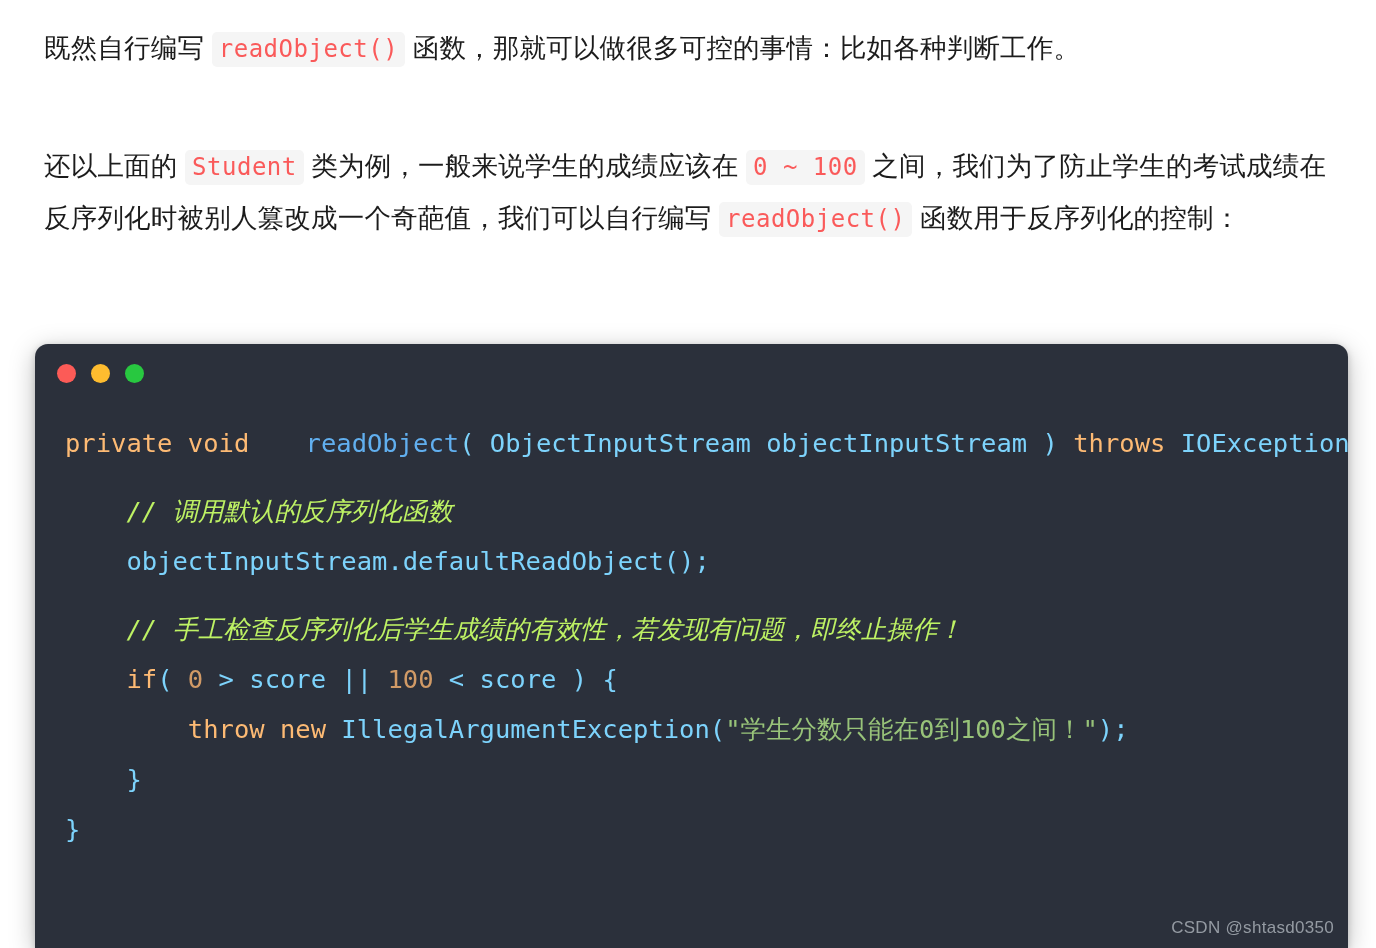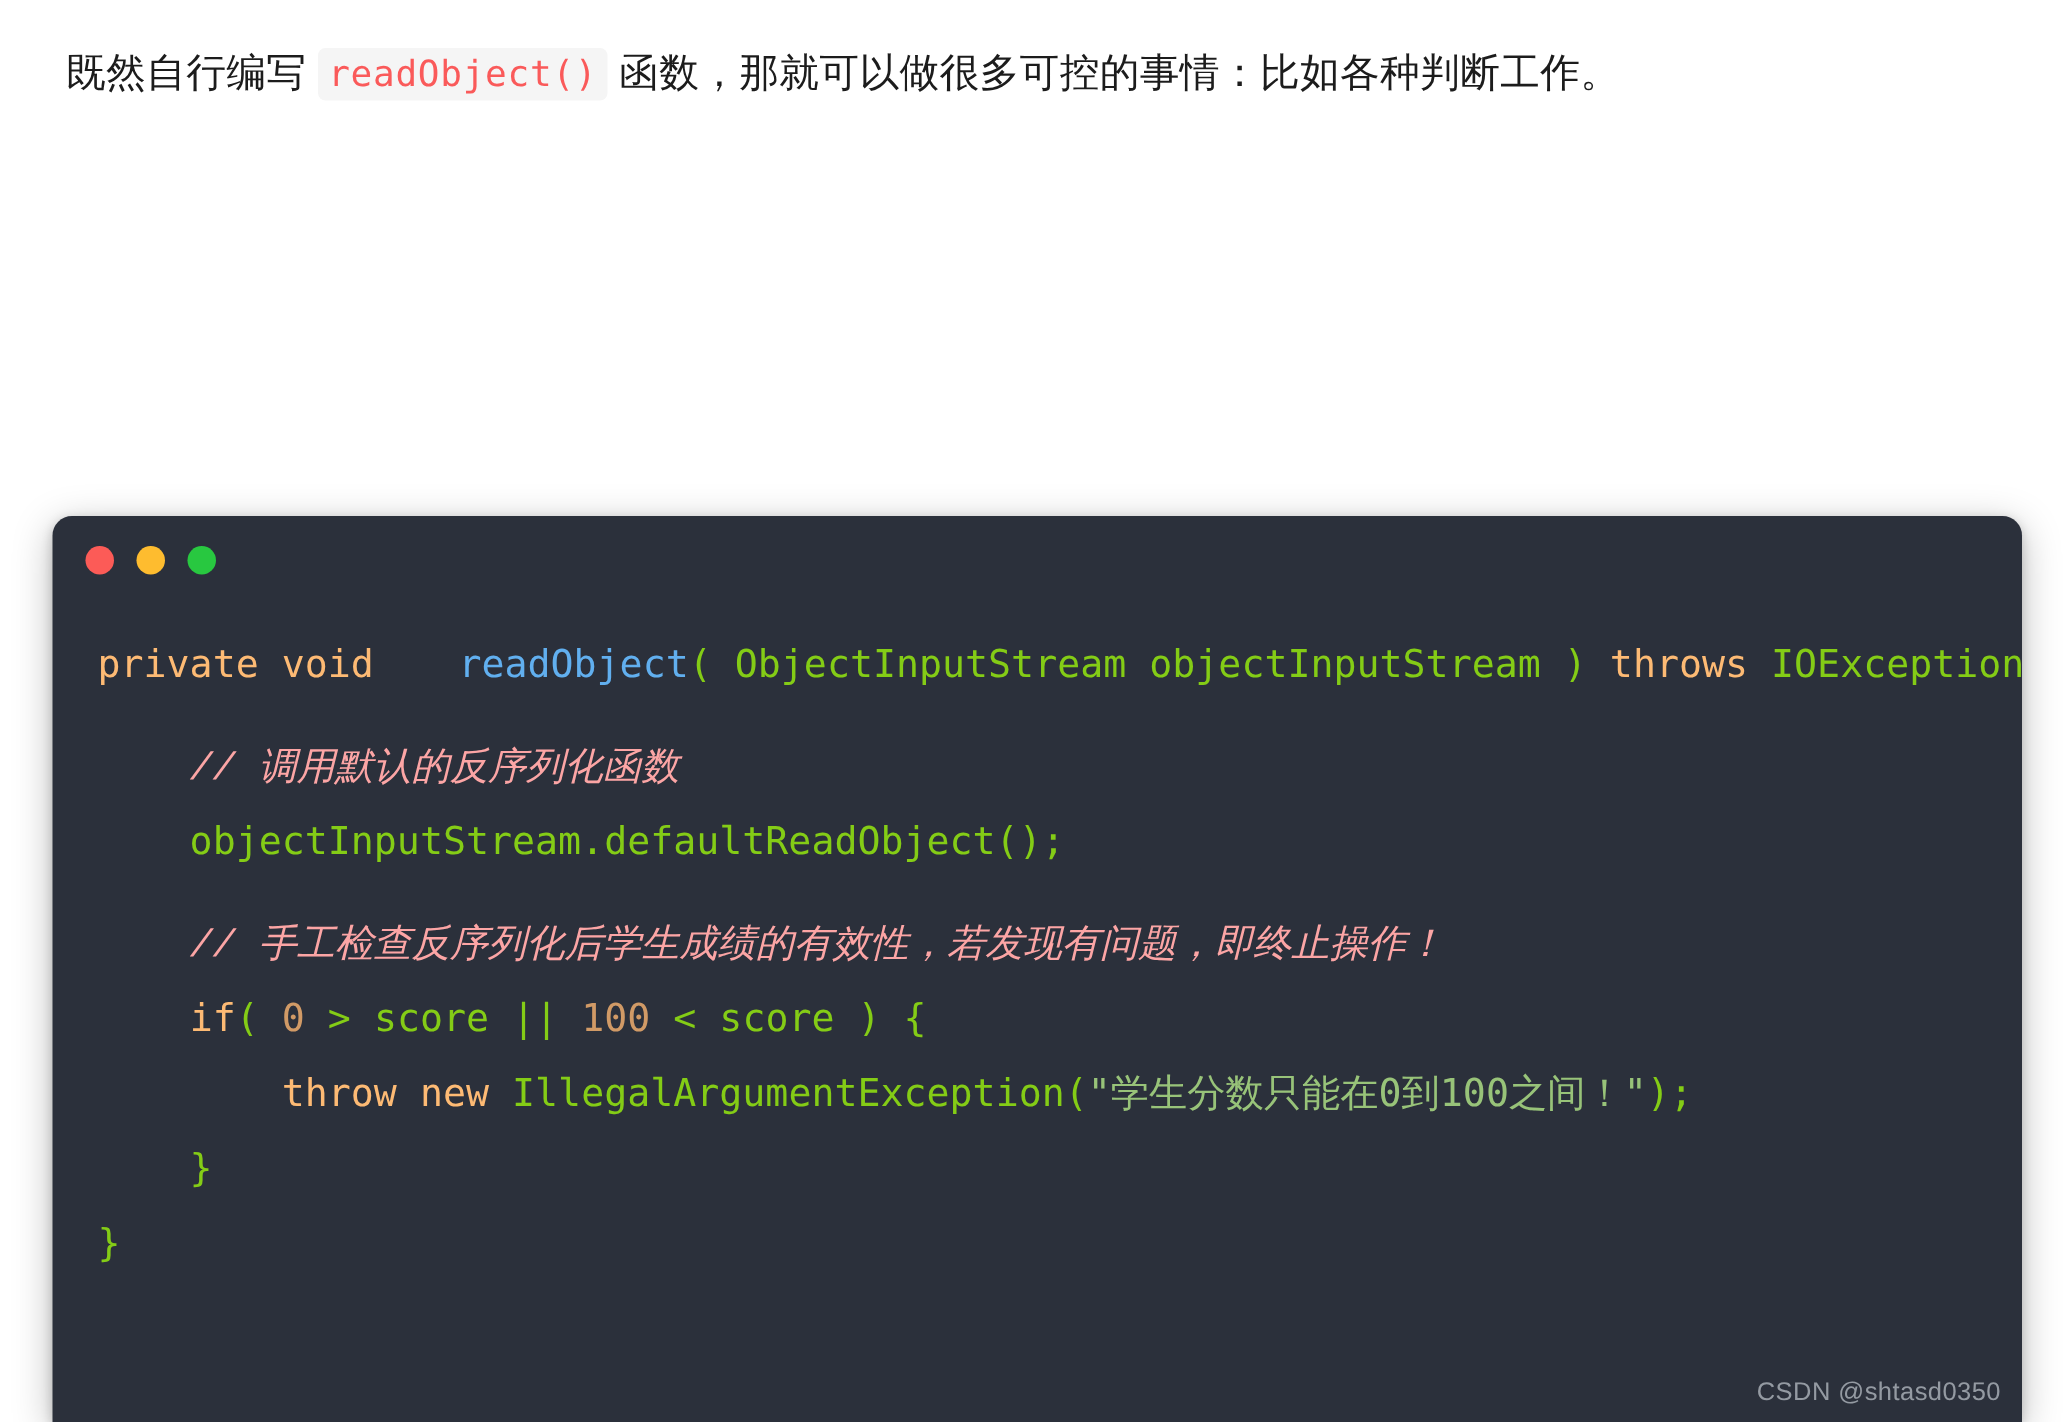--- a/index.html
+++ b/index.html
@@ -107,44 +107,45 @@
   .code-line {
     white-space: pre;
     padding-left: 30px;
     height: 50px;
     overflow: hidden;
   }
   .code-line.blank { height: 18px; }
 
   .tk-kw      { color: #fdba74; }
   .tk-fn      { color: #61afef; margin-left: 41px; }
-  .tk-plain   { color: #84cc16; }
+  .tk-plain   { color: #7dd3fc; }
   .tk-num     { color: #d19a66; }
   .tk-str     { color: #98c379; }
-  .tk-cmt     { color: #fca5a5; font-style: italic; font-family: Liberation Mono, monospace; }
+  .tk-cmt     { color: #bef264; font-style: italic; }
 
   .watermark {
     position: absolute;
     right: 14px;
     bottom: 10px;
     font-family: "Liberation Sans", "DejaVu Sans", sans-serif;
     font-size: 17px;
     color: #9aa0a8;
     letter-spacing: 0.3px;
     opacity: 0.95;
     white-space: nowrap;
   }
 </style>
 </head>
 <body>
 
 <div class="article">
 
   <p class="para para-1"><span>既然自行编写 </span><code class="ic">readObject()</code><span> 函数，那就可以做很多可控的事情：比如各种判断工作。</span></p>
 
+  <p class="para para-2"><span>还以上面的 </span><code class="ic">Student</code><span> 类为例，一般来说学生的成绩应该在 </span><code class="ic">0 ~ 100</code><span> 之间，我们为了防止学生的考试成绩在反序列化时被别人篡改成一个奇葩值，我们可以自行编写 </span><code class="ic">readObject()</code><span> 函数用于反序列化的控制：</span></p>
 
   <div class="code-window">
 
     <div class="titlebar">
       <span class="dot dot-red"></span>
       <span class="dot dot-yellow"></span>
       <span class="dot dot-green"></span>
     </div>
 
     <div class="code-body"><div class="code-line"><span class="tk-kw">private</span><span class="tk-plain"> </span><span class="tk-kw">void</span><span class="tk-plain"> </span><span class="tk-fn">readObject</span><span class="tk-plain">( ObjectInputStream objectInputStream ) </span><span class="tk-kw">throws</span><span class="tk-plain"> IOException, ClassNotFoundException {</span></div><div class="code-line blank">&nbsp;</div><div class="code-line"><span class="tk-plain">    </span><span class="tk-cmt">// 调用默认的反序列化函数</span></div><div class="code-line"><span class="tk-plain">    objectInputStream.defaultReadObject();</span></div><div class="code-line blank">&nbsp;</div><div class="code-line"><span class="tk-plain">    </span><span class="tk-cmt">// 手工检查反序列化后学生成绩的有效性，若发现有问题，即终止操作！</span></div><div class="code-line"><span class="tk-plain">    </span><span class="tk-kw">if</span><span class="tk-plain">( </span><span class="tk-num">0</span><span class="tk-plain"> &gt; score || </span><span class="tk-num">100</span><span class="tk-plain"> &lt; score ) {</span></div><div class="code-line"><span class="tk-plain">        </span><span class="tk-kw">throw</span><span class="tk-plain"> </span><span class="tk-kw">new</span><span class="tk-plain"> IllegalArgumentException(</span><span class="tk-str">"学生分数只能在0到100之间！"</span><span class="tk-plain">);</span></div><div class="code-line"><span class="tk-plain">    }</span></div><div class="code-line"><span class="tk-plain">}</span></div></div>

